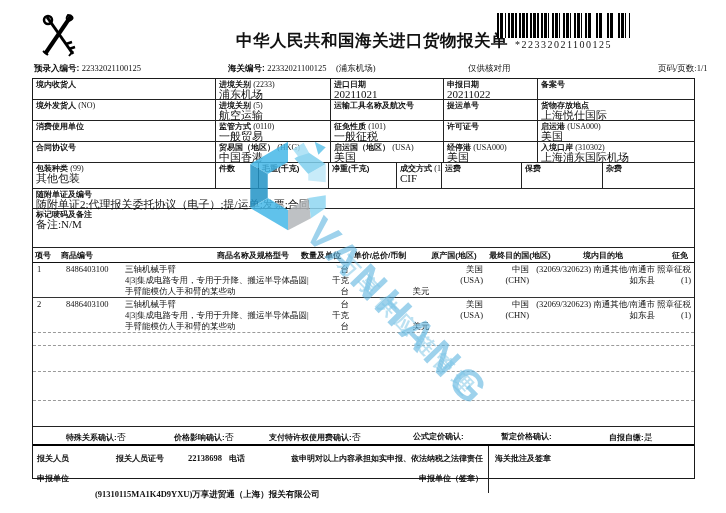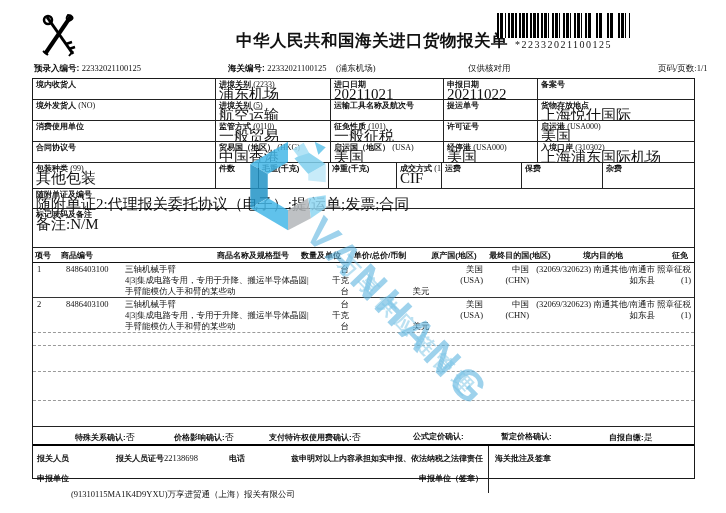--- a/index.html
+++ b/index.html
@@ -15,21 +15,21 @@
   
   .tbl{position:absolute;left:32px;top:78px;width:663px;height:401px;border:1.5px solid #1a1a1a;box-sizing:border-box;}
   .irow{display:flex;border-bottom:1px solid #222;}
   .cell{box-sizing:border-box;border-right:1px solid #222;padding:1px 0 0 3px;overflow:hidden;}
   .cell:last-child{border-right:none;}
   .r20{height:20px;}
   .c1{width:183px}.c2{width:115px}.c3{width:113px}.c4{width:94px}.c5{flex:1}
   .p1{width:183px}.p2{width:43px}.p3{width:70px}.p4{width:68px}.p5{width:45px}.p6{width:80px}.p7{width:81px}.p8{flex:1}
   .lb{font-size:8px;font-weight:bold;line-height:9px;white-space:nowrap;}
   .cd{font-weight:normal;font-family:"Liberation Serif",serif;}
-  .vl{font-size:15px;font-family:"Liberation Serif",serif;line-height:10px;white-space:nowrap;}
+  .vl{font-size:11px;font-family:"Liberation Serif",serif;line-height:10px;white-space:nowrap;}
   .wide{padding:1px 0 0 3px;}
   
   .ghead{position:relative;height:14px;border-bottom:1.5px solid #111;}
   .gh{position:absolute;top:2px;font-size:8px;font-weight:bold;white-space:nowrap;}
   .item{position:relative;height:34px;font-family:"Liberation Serif",serif;font-size:8.5px;line-height:11px;}
   .item.first{border-bottom:1px solid #333;}
   .gf{position:absolute;top:1px;white-space:nowrap;}
   .g-seq{left:4px;}
   .g-code{left:33px;}
   .g-name{left:92px;width:210px;white-space:normal;}
@@ -43,21 +43,21 @@
   .gline{position:absolute;left:0;width:100%;border-top:1px dashed #9a9a9a;}
   
   .confirm{position:relative;height:17px;border-top:1px solid #222;border-bottom:2px solid #000;}
   .cf{position:absolute;top:4px;font-size:8px;font-weight:bold;white-space:nowrap;}
   .cf i{font-style:normal;font-weight:normal;font-family:"Liberation Serif",serif;font-size:9px;}
   
   .foot{position:relative;height:47px;display:flex;}
   .fl{position:relative;width:455px;border-right:1px solid #222;}
   .fr{position:relative;flex:1;}
   .fs{position:absolute;font-size:8px;font-weight:bold;white-space:nowrap;}
-  .fv{font-weight:normal;font-family:"Liberation Serif",serif;font-size:8.5px;}
+  .fv{font-weight:bold;font-family:"Liberation Serif",serif;font-size:8.5px;margin-left:24px;}
   
   .wm{position:absolute;pointer-events:none;z-index:6;}
   .wm-en{left:330px;top:208px;font-size:42px;font-weight:bold;letter-spacing:5px;
          color:rgba(88,178,222,.58);transform:rotate(46deg);transform-origin:0 0;white-space:nowrap;}
   .wm-cn{left:352px;top:250px;font-size:20px;font-weight:bold;letter-spacing:7px;
          color:rgba(120,195,230,.5);transform:rotate(46deg);transform-origin:0 0;white-space:nowrap;}
 </style>
 </head>
 <body>
 
@@ -306,21 +306,21 @@
       </div>
     </div>
 
     <div class="gap" style="border-top:1px dashed #9a9a9a">
       <div class="gline" style="top:12px"></div>
       <div class="gline" style="top:38px"></div>
       <div class="gline" style="top:67px"></div>
     </div>
 
     <div class="confirm">
-      <span class="cf" style="left:42px"><b>特殊关系确认:</b><i>否</i></span>
+      <span class="cf" style="left:33px"><b>特殊关系确认:</b><i>否</i></span>
       <span class="cf" style="left:141px"><b>价格影响确认:</b><i>否</i></span>
       <span class="cf" style="left:236px"><b>支付特许权使用费确认:</b><i>否</i></span>
       <span class="cf" style="left:380px"><b>公式定价确认:</b><i></i></span>
       <span class="cf" style="left:468px"><b>暂定价格确认:</b><i></i></span>
       <span class="cf" style="left:576px"><b>自报自缴:</b><i>是</i></span>
     </div>
 
     <div class="foot">
       <div class="fl">
         <span class="fs" style="left:4px;top:7px">报关人员</span>

